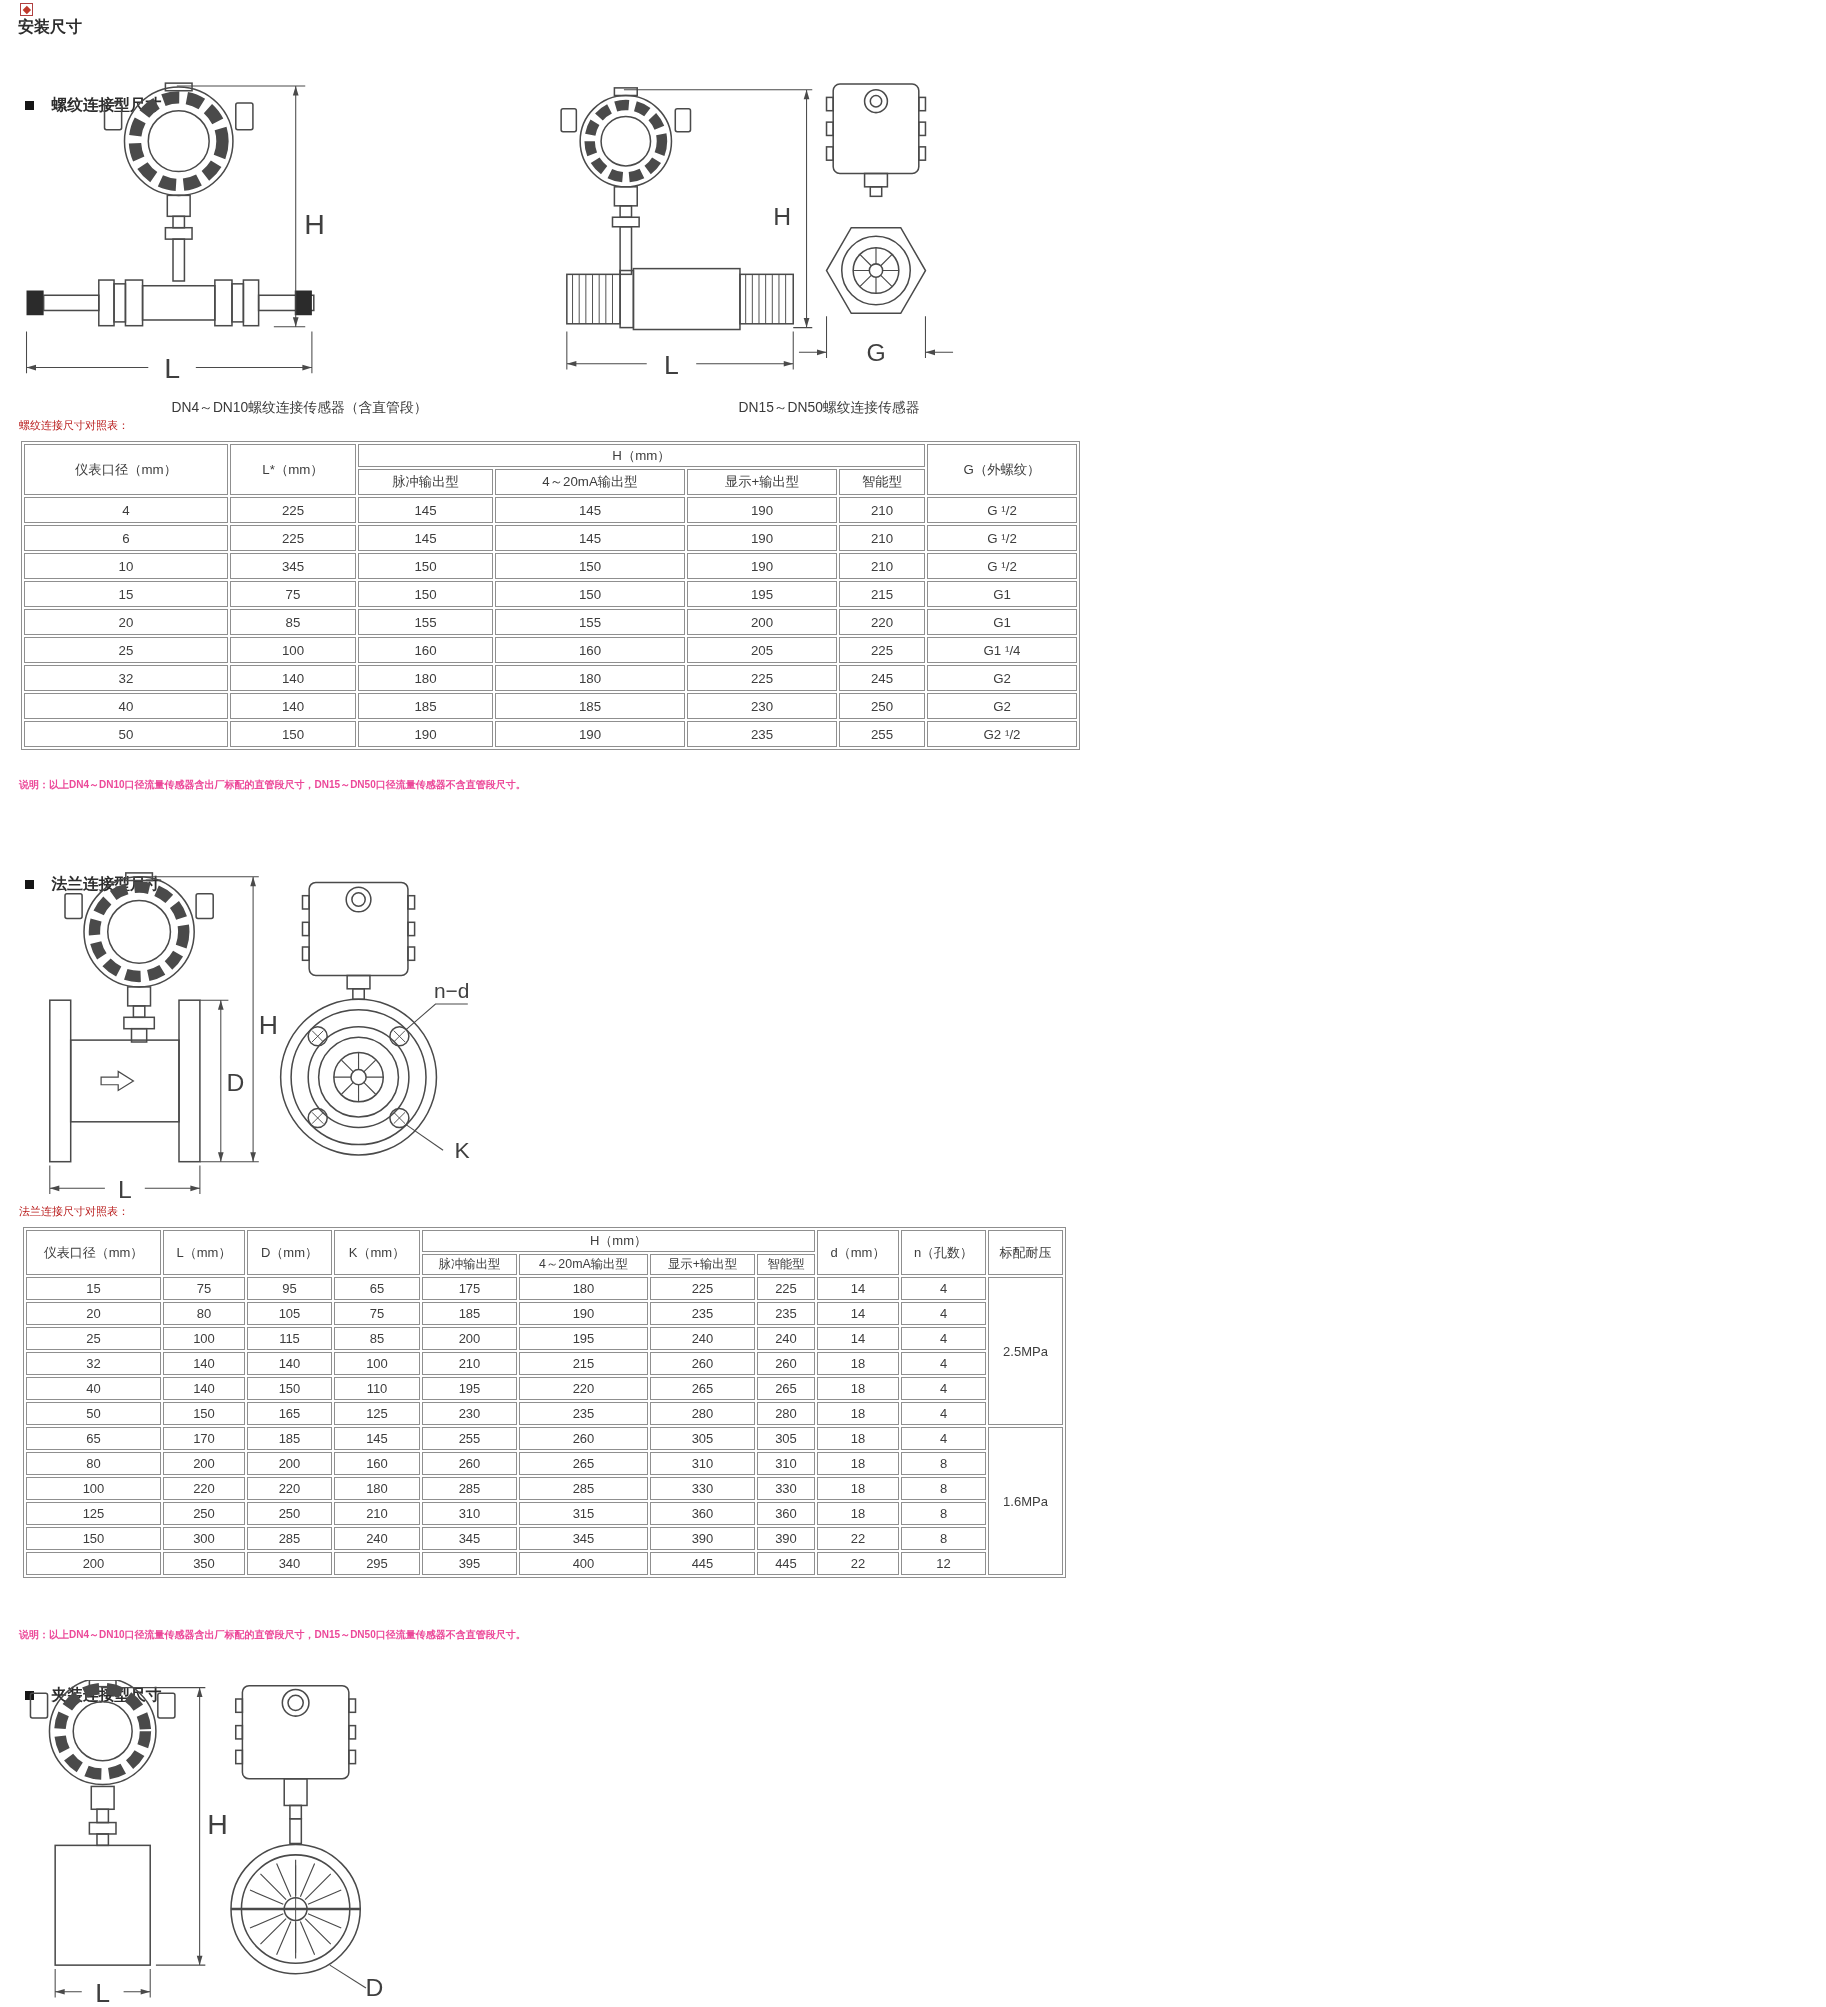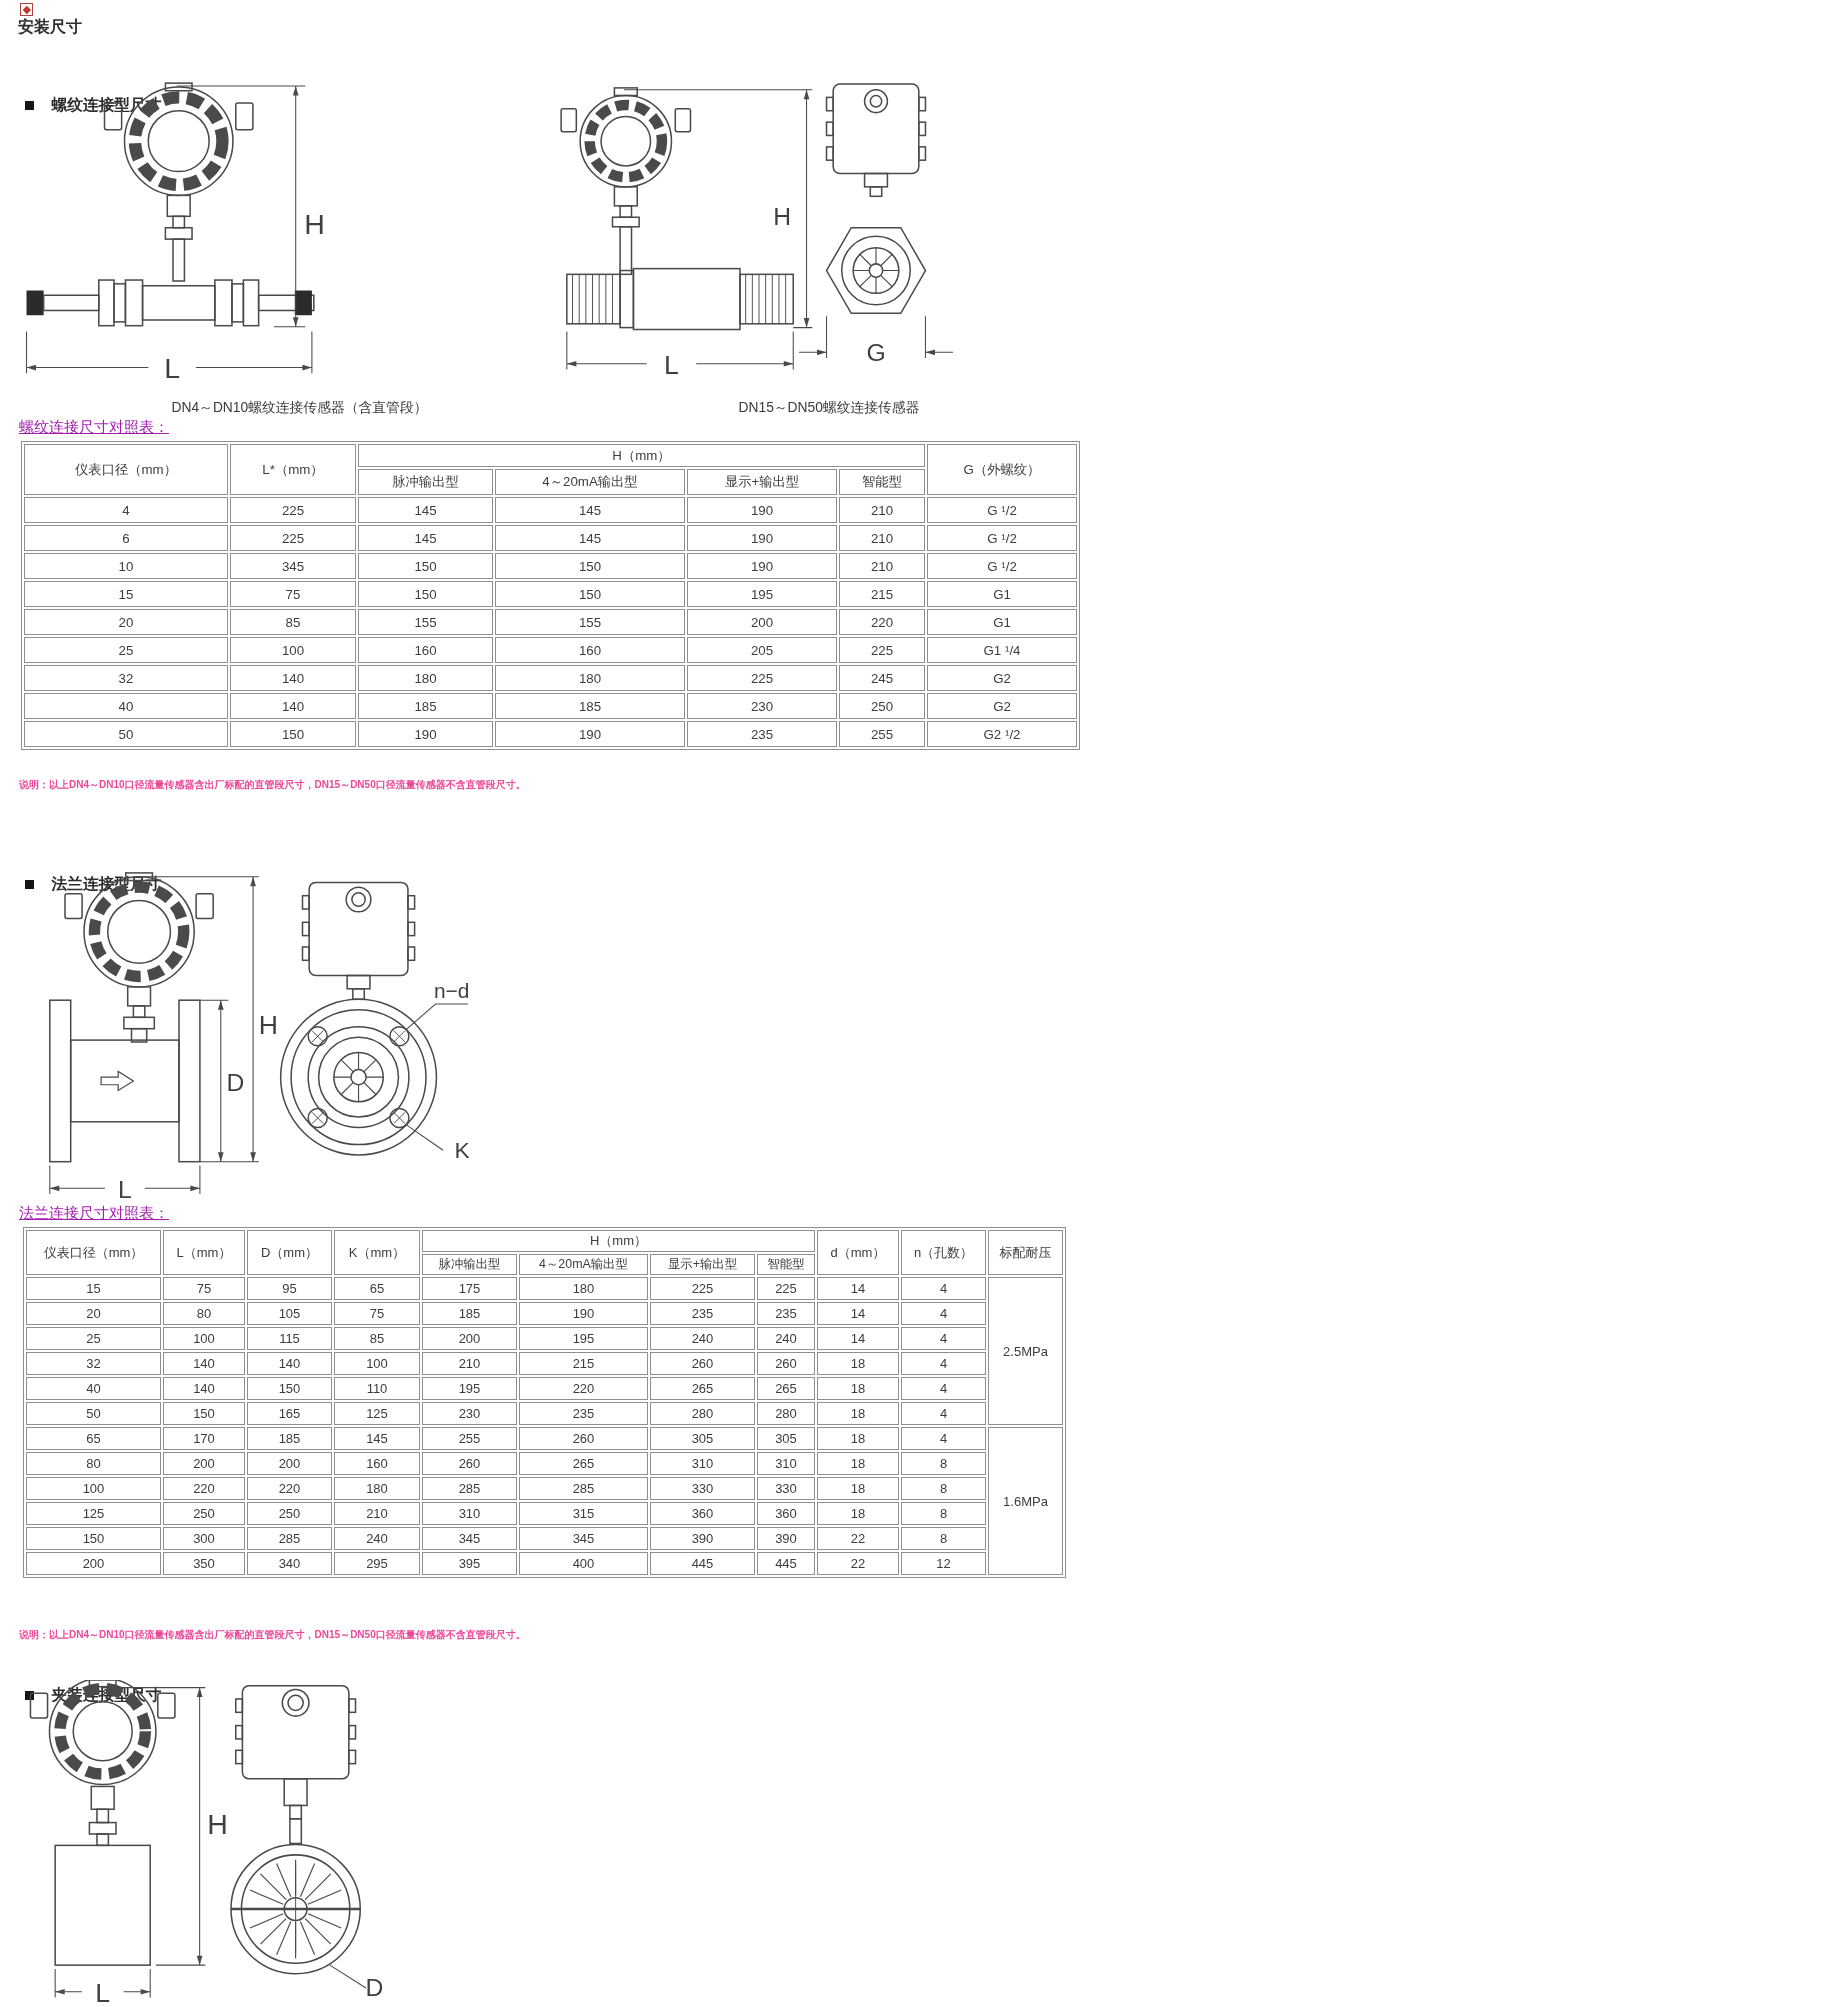--- a/index.html
+++ b/index.html
@@ -10,21 +10,21 @@
   .abs{position:absolute;}
   .broken-icon{
     left:20px;top:2.9px;width:11.4px;height:11.4px;border:1px solid #b04040;background:#fff;
     display:flex;align-items:center;justify-content:center;
   }
   .broken-icon::after{content:"";width:5.7px;height:5.7px;background:#c0392b;transform:rotate(45deg);}
   .page-title{left:18px;top:17px;font-size:16px;font-weight:bold;color:#2d2d2d;font-family:Liberation Serif, serif;}
   .sec-head{font-size:15.7px;font-weight:bold;color:#2d2d2d;display:flex;align-items:center;margin-top:28px;}
   .sec-head .bullet{width:8.6px;height:8.6px;background:#161616;margin-right:18px;flex:0 0 auto;}
   .caption{font-size:13.8px;color:#3a3a3a;text-align:center;white-space:nowrap;}
-  .tbl-title{font-size:15px;color:#a21caf;text-decoration:underline;}
+  .tbl-title{font-size:11px;color:#b91c1c;}
   .note{font-size:10px;color:#ec4899;white-space:nowrap;font-weight:bold;}
   table.dim{border-collapse:separate;border-spacing:2.9px;table-layout:fixed;border:1.9px solid #8f8f8f;background:#fff;}
   table.dim th,table.dim td{
     border:1.9px solid #8f8f8f;font-weight:normal;text-align:center;vertical-align:middle;
     color:#3d3d3d;white-space:nowrap;overflow:hidden;background:#fff;
   }
   .t1 th,.t1 td{font-size:13.3px;height:22px;padding:1px 1.9px;}
   .t2 th,.t2 td{font-size:13px;height:19px;padding:1px 1.9px;}
   .t2 tr.sub th{font-size:12.4px;height:16px;}
   svg text{font-family:"Liberation Sans","DejaVu Sans",sans-serif;fill:#3f3f3f;}

